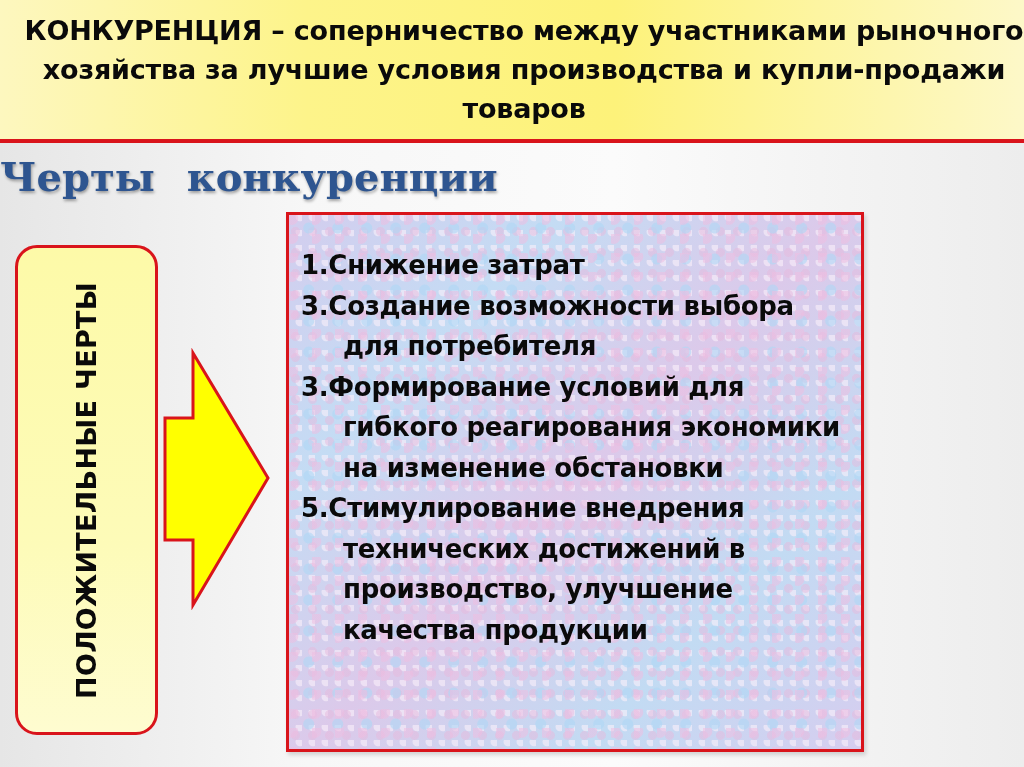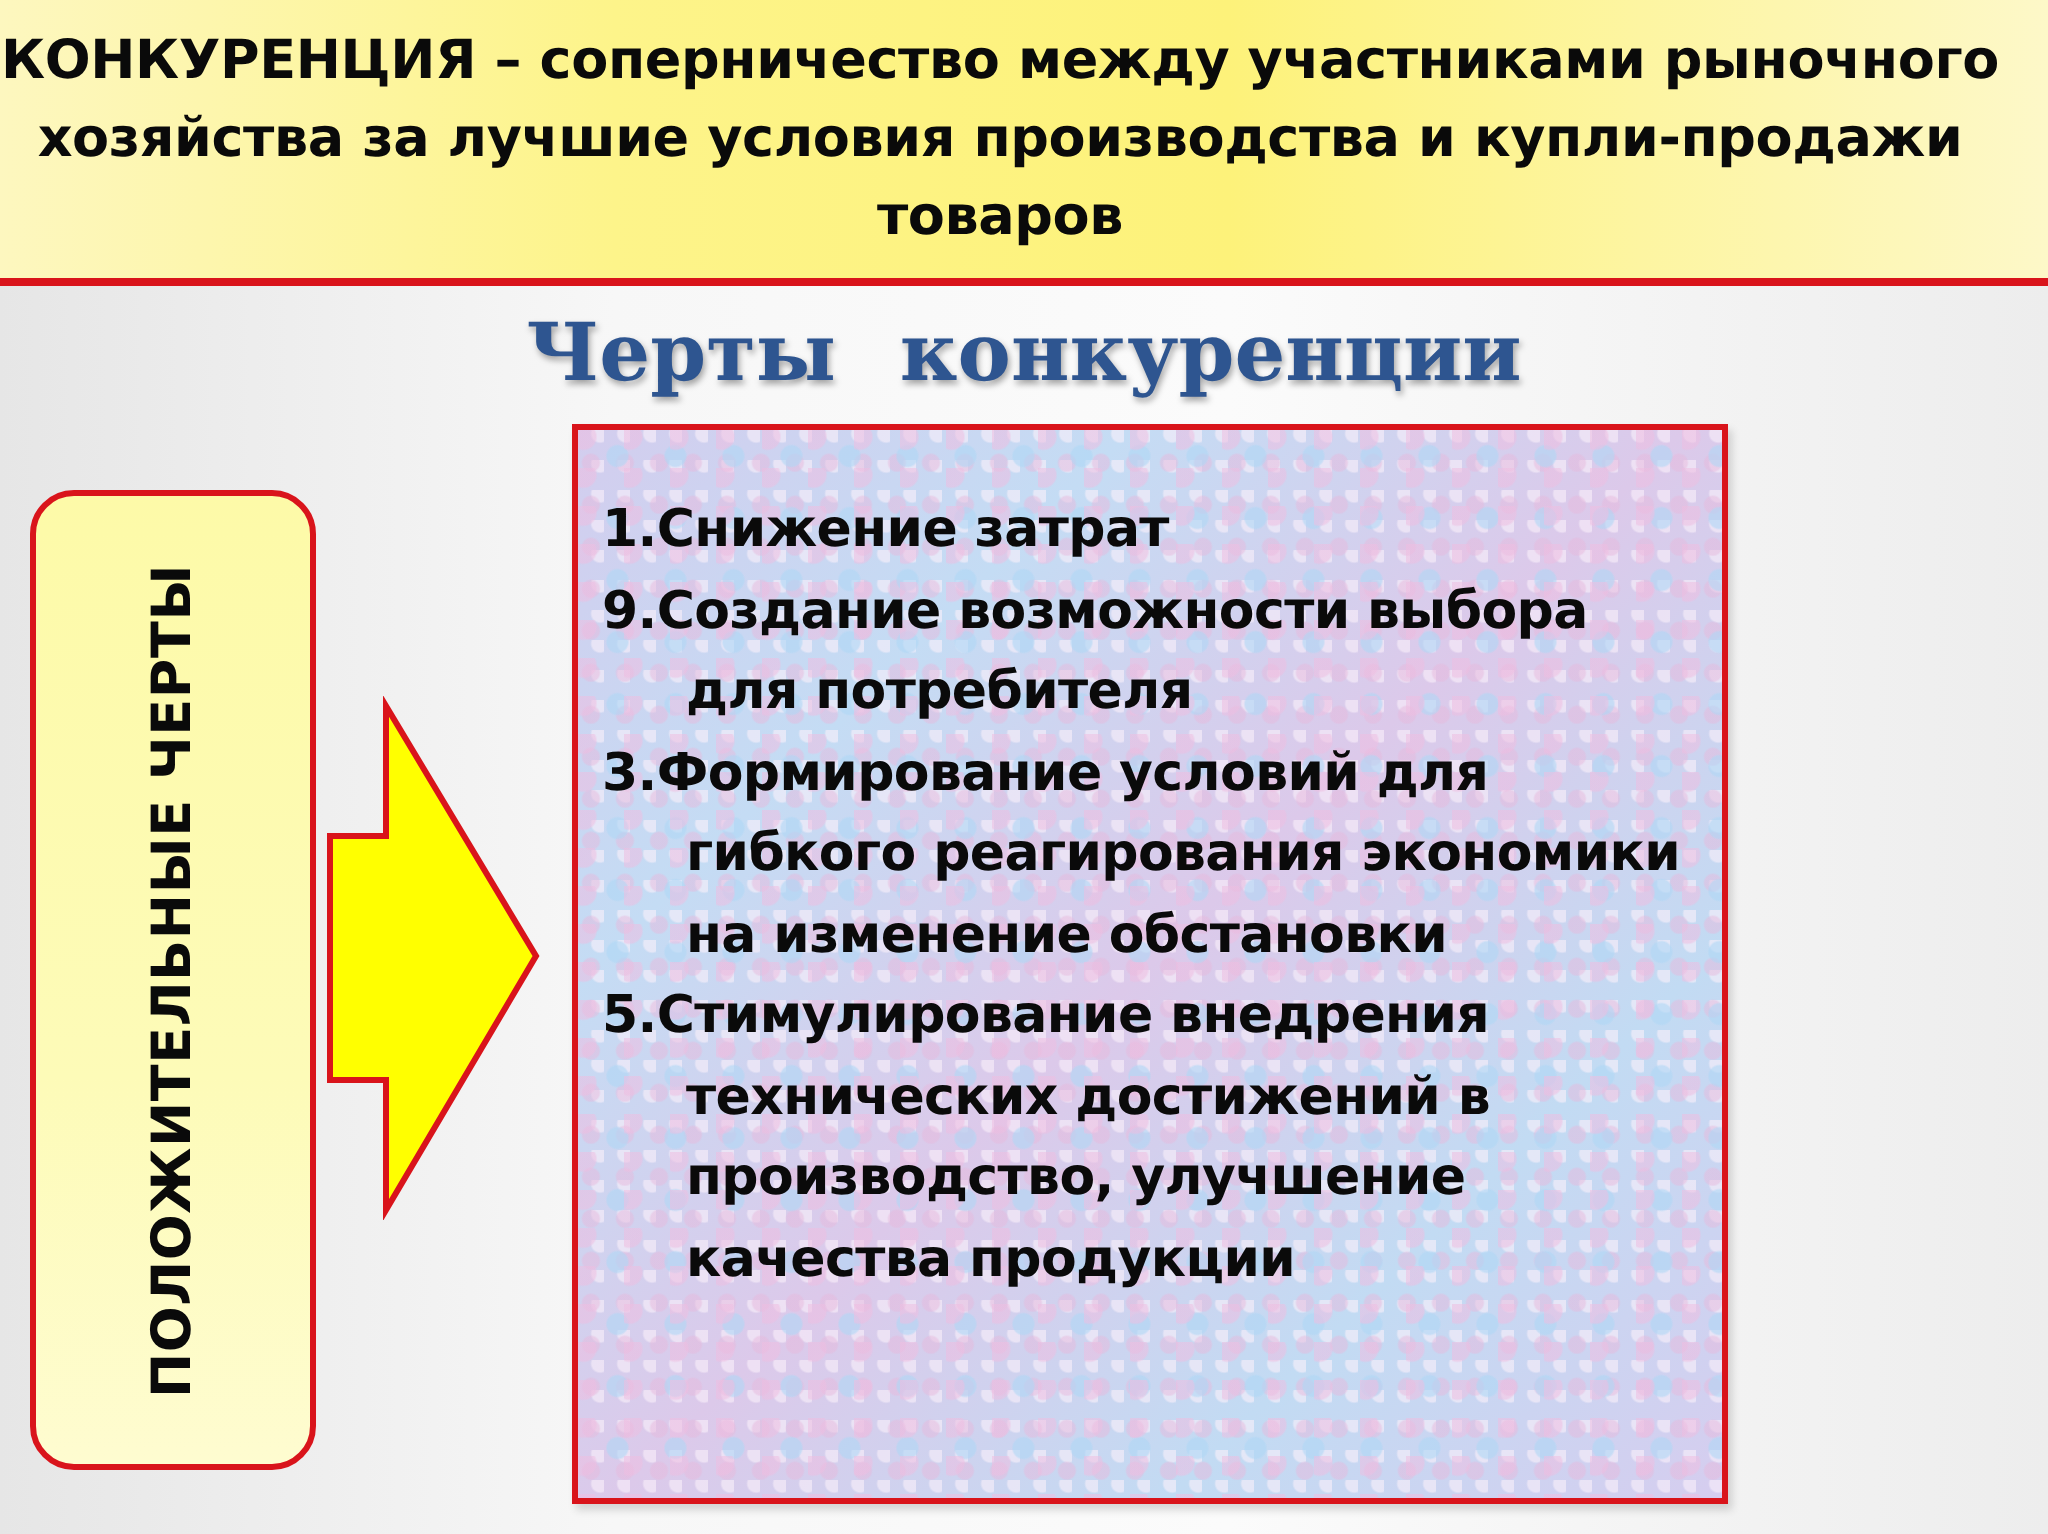--- a/index.html
+++ b/index.html
@@ -6,35 +6,35 @@
     html, body { width: 1024px; height: 767px; overflow: hidden; }
     body {
       position: relative;
       font-family: "DejaVu Sans", sans-serif;
       background: linear-gradient(90deg, #e6e6e6 0%, #f7f7f7 30%, #fbfbfb 60%, #ededed 100%);
     }
     .title-bar {
       position: absolute; left: 0; top: 0; width: 1024px; height: 143px;
       background: linear-gradient(90deg, #fdf7bf 0%, #fdf48a 30%, #fdf27a 60%, #fdf8c8 100%);
       border-bottom: 4px solid #d9141b;
-      display: flex; align-items: center; justify-content: flex-start;
+      display: flex; align-items: center; justify-content: flex-end;
       text-align: center;
     }
     .title-text {
       font-family: "DejaVu Sans", sans-serif;
       font-weight: bold;
       font-size: 27px;
       line-height: 39px;
       color: #0a0a0a;
       width: 1000px;
       letter-spacing: -0.2px;
     }
     .subtitle {
       position: absolute; left: 0; top: 147px; width: 1024px; height: 60px;
-      text-align: center;
+      text-align: left;
       font-family: "DejaVu Serif", serif;
       font-weight: bold;
       font-size: 40px;
       line-height: 60px;
       color: #2e5590;
       text-shadow: 1px 2px 3px rgba(0,0,0,0.35);
       word-spacing: 18px;
     }
     .left-box {
       position: absolute; left: 15px; top: 245px; width: 143px; height: 490px;
@@ -95,17 +95,17 @@
   <div class="left-box-label">ПОЛОЖИТЕЛЬНЫЕ ЧЕРТЫ</div>
 </div>
 
 <svg class="arrow" viewBox="0 0 115 262" xmlns="http://www.w3.org/2000/svg">
   <polygon points="5,70 33,70 33,5 108,130 33,257 33,192 5,192" fill="#ffff00" stroke="#d9141b" stroke-width="3" stroke-linejoin="miter"></polygon>
 </svg>
 
 <div class="right-box">
   <ul class="feature-list">
     <li class="feature-item">1.Снижение затрат</li>
-    <li class="feature-item">9.Создание возможности выбора для потребителя</li>
+    <li class="feature-item">3.Создание возможности выбора для потребителя</li>
     <li class="feature-item">3.Формирование условий для гибкого реагирования экономики на изменение обстановки</li>
     <li class="feature-item">5.Стимулирование внедрения технических достижений в производство, улучшение качества продукции</li>
   </ul>
 </div>
 
 </body></html>

